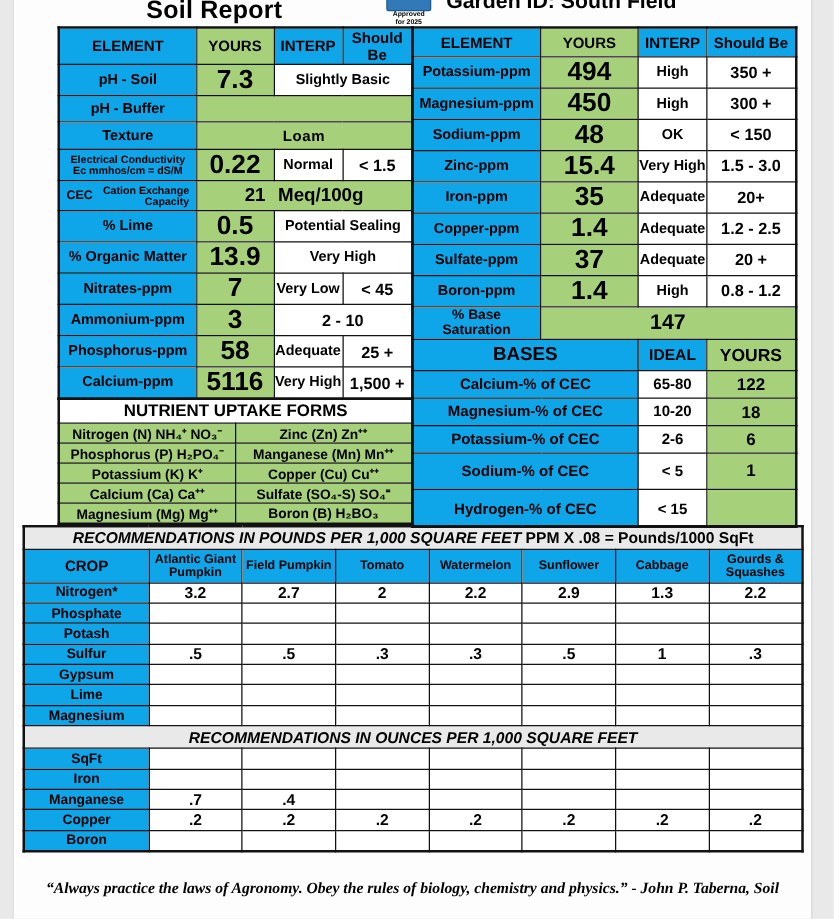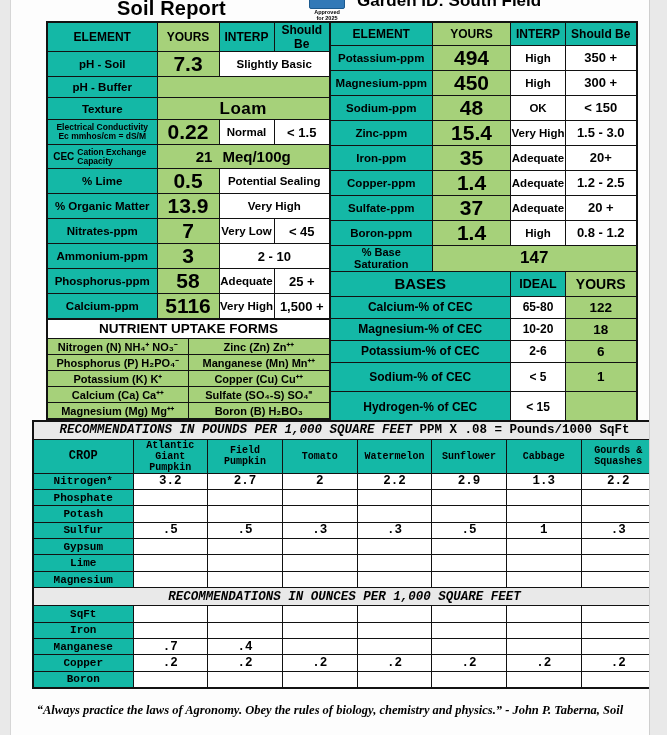--- a/index.html
+++ b/index.html
@@ -17,56 +17,56 @@
   .report-title{position:absolute;left:106px;top:-3px;font-size:20px;font-weight:bold;letter-spacing:.2px;}
   .logo{position:absolute;left:293px;top:-3px;width:46px;text-align:center;}
   .badge{width:34px;height:10px;margin:0 auto;background:#3279b7;border:1px solid #1c5a8f;border-radius:2px;}
   .badge-caption{font-size:5.5px;line-height:5.5px;font-weight:bold;width:32px;margin:1px auto 0;}
   .garden-id{position:absolute;left:346px;top:-9px;font-size:17px;font-weight:bold;}
   
   table{border-collapse:collapse;table-layout:fixed;}
   td{border:1.5px solid #121212;text-align:center;vertical-align:middle;
      font-weight:bold;padding:0;background:#fff;overflow:hidden;}
   .g{background:#a6d17a;}
-  .gr{background:#14b8a6;}
+  .gr{background:#0ea5e9;}
   
   .top-tables{position:absolute;left:35px;top:21px;display:flex;align-items:flex-start;}
   .half table{border:2.5px solid #121212;}
   .lt,.ut{width:283px;}
   .rt{width:307px;margin-left:-2.5px;}
   .ut{margin-top:-2.5px;}
   .lt tr,.rt tr{height:22px;}
   tr.h23{height:23px;}  tr.h21{height:21px;}  tr.h24{height:24px;}
   tr.h25{height:25px;}  tr.h20{height:20px;}
   tr.tall29{height:29px;} tr.tall31{height:31px;}
   .hdr{font-size:12px;}
   .lbl{font-size:11.5px;}
   .val{font-size:21px;}
   .interp{font-size:11.5px;}
   .should{font-size:13px;}
-  .big-merged{font-size:17px;letter-spacing:.5px;}
+  .big-merged{font-size:12px;letter-spacing:.5px;}
   .two-line{font-size:8.5px;line-height:1.1;}
   .cec-cell{font-size:8.5px;}
   .cec-wrap{display:flex;align-items:center;justify-content:center;gap:3px;}
   .cec-abbr{font-size:10px;}
-  .cec-txt{font-size:8.5px;line-height:1.05;width:74px;text-align:left;}
+  .cec-txt{font-size:8.5px;line-height:1.05;width:74px;text-align:right;}
   .meq span{font-size:15px;}
   .meq .unit{margin-left:10px;}
   .up-hdr{font-size:13.5px;}
   .up-cell{font-size:11px;}
   .bs-lbl{font-size:11px;line-height:1.15;}
   .bs-val{font-size:17px;}
   .bases-title{font-size:15px;margin-top:39px;}
   .ideal-hdr{font-size:12.5px;}
   .yours-hdr{font-size:14px;}
   .bases-lbl{font-size:12px;}
   .ideal{font-size:12px;}
   .byours{font-size:13.5px;}
   
-  .rec{position:absolute;left:21px;top:420px;width:623px;border:2.5px solid #121212;font-family:Liberation Mono, monospace;}
+  .rec{position:absolute;left:7px;top:420px;width:623px;border:2.5px solid #121212;}
   .rec tr{height:16.4px;}
   .rec tr.title-row{height:18px;}
   .rec tr.crop-row{height:27px;}
   .rec-title{font-size:12.5px;background:#e9e9e9;}
   .it{font-style:italic;}
   .crop-lbl{font-size:12px;}
   .crop-h{font-size:10px;line-height:1.1;padding:0 2px;}
   .rec-lbl{font-size:11px;}
   .rec-val{font-size:12.5px;}
   

